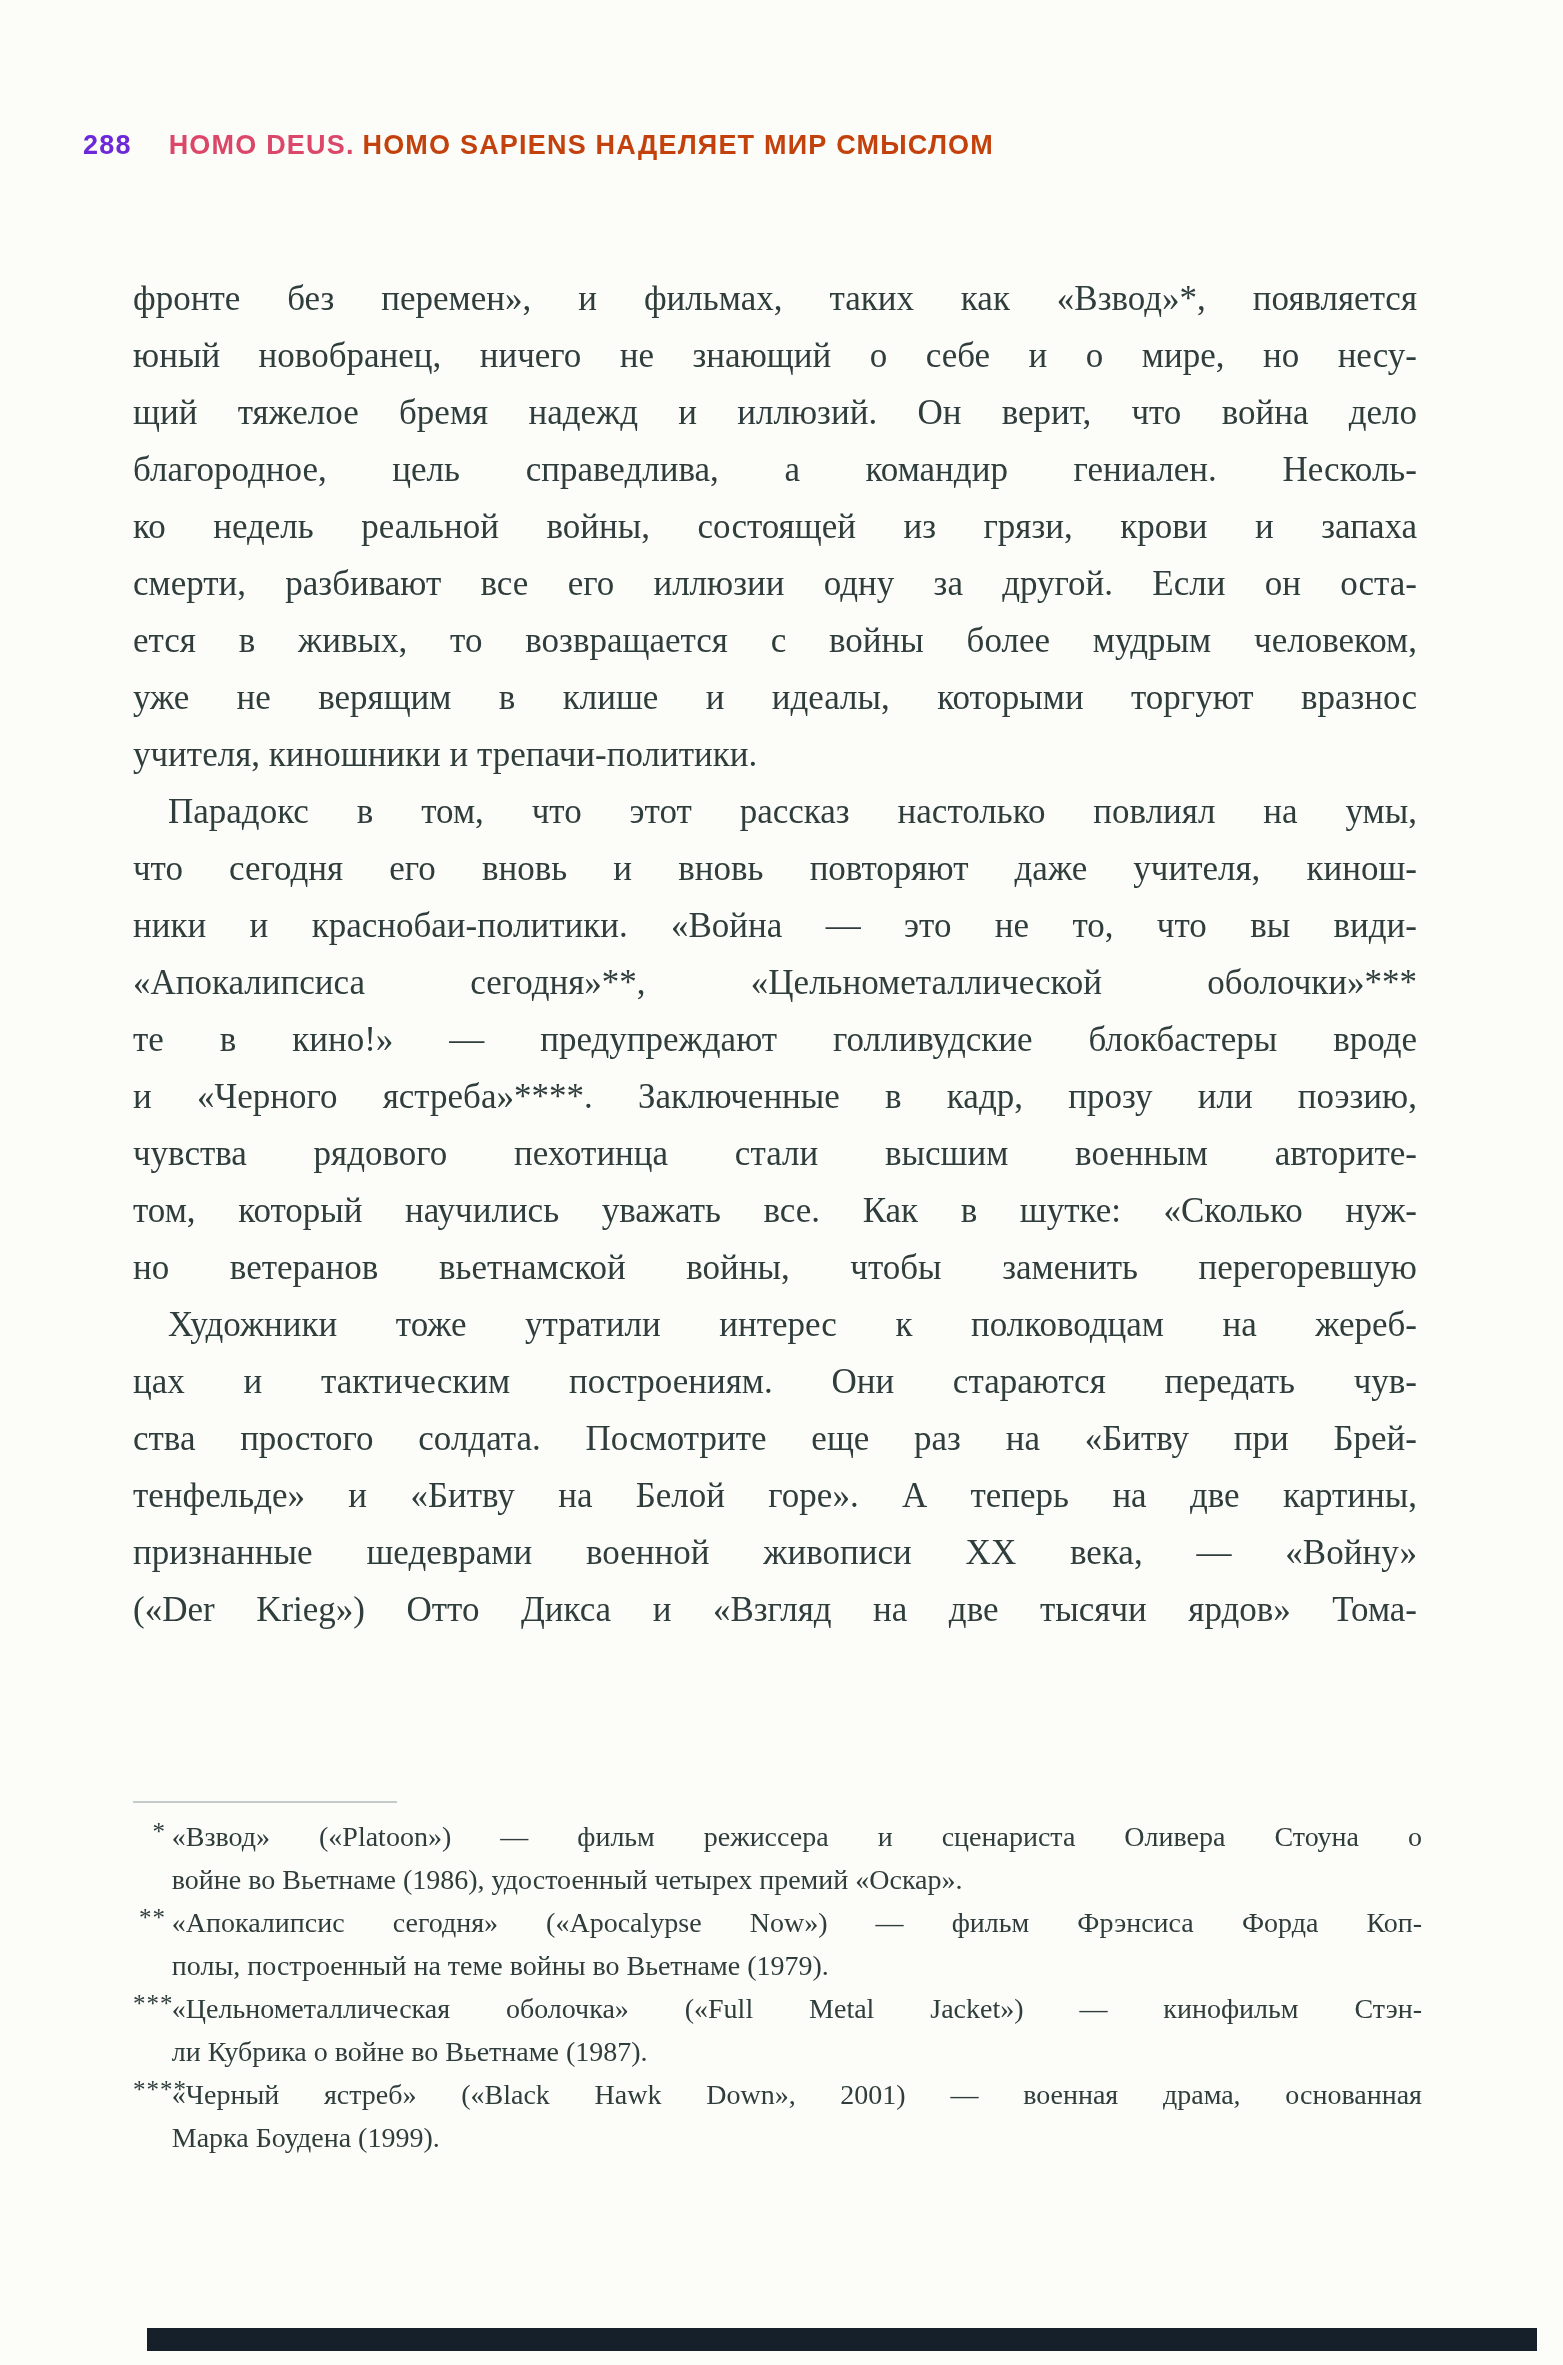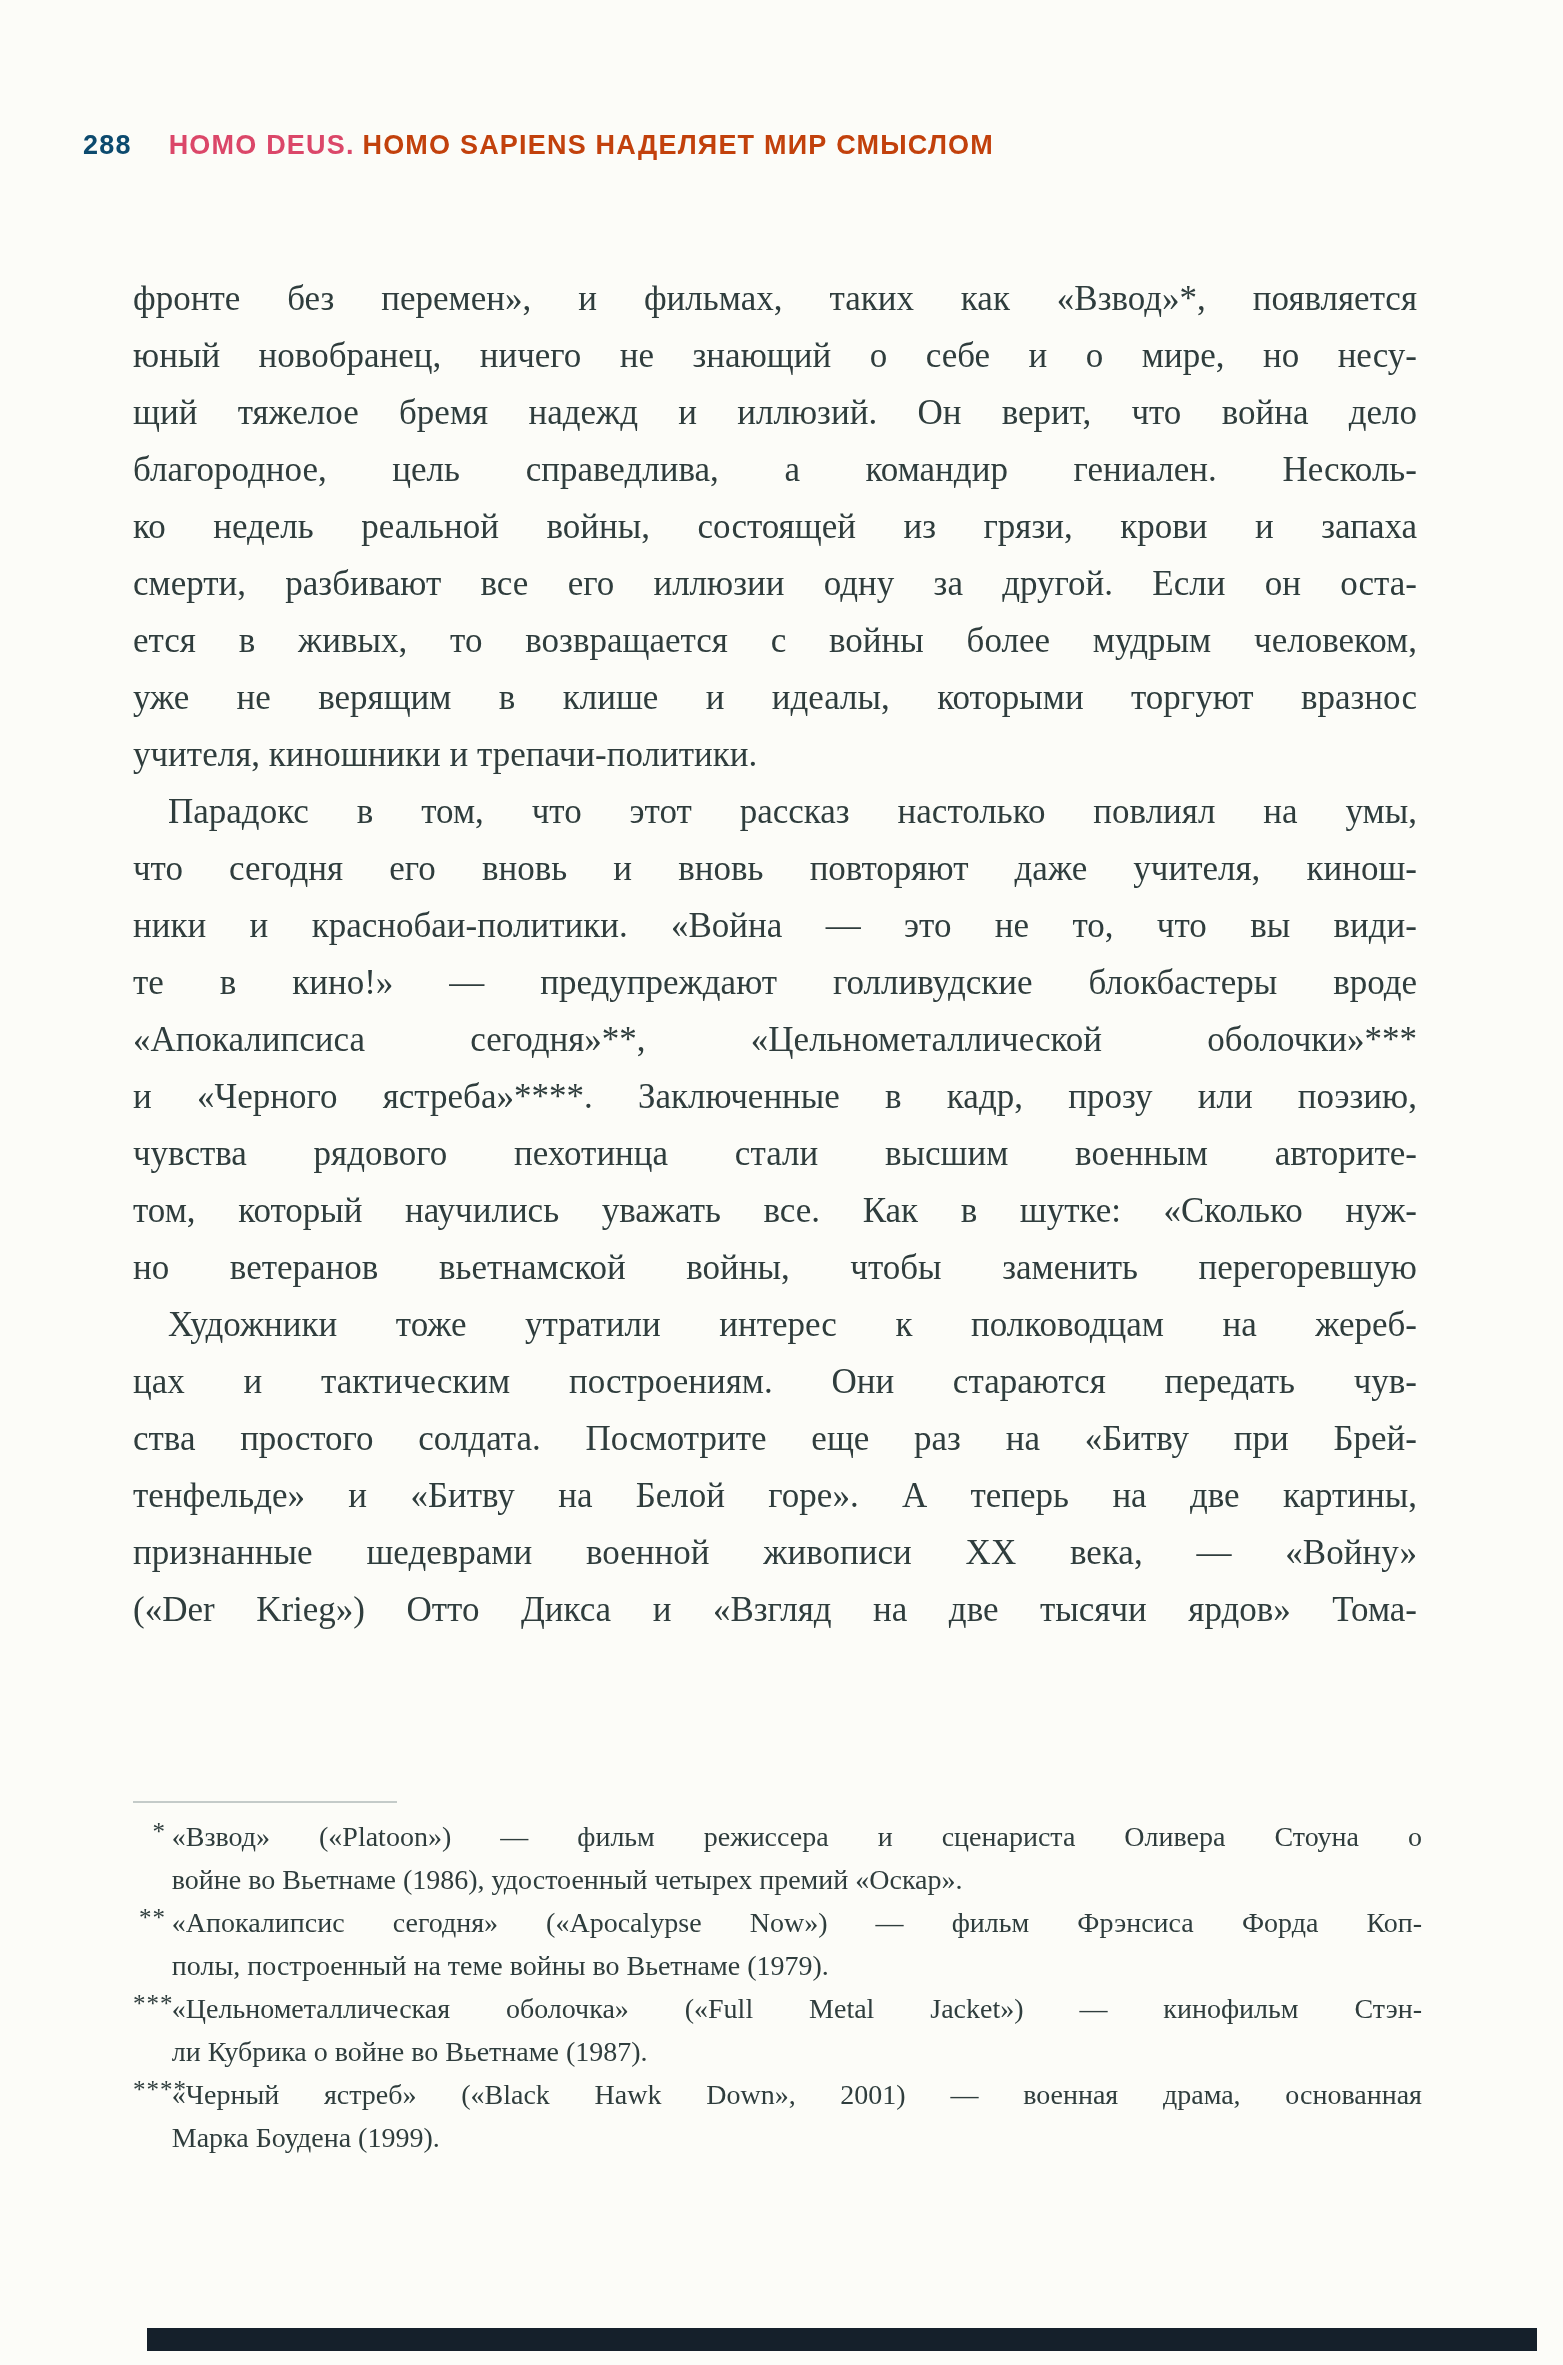--- a/index.html
+++ b/index.html
@@ -10,21 +10,21 @@
     font-family:"Liberation Serif","DejaVu Serif",serif;
     overflow:hidden;
   }
   .hdr {
     position:absolute; left:83px; top:130px;
     display:flex; align-items:baseline;
     font-family:"Liberation Sans","DejaVu Sans",sans-serif;
     font-weight:bold; font-size:27px; letter-spacing:1.2px;
     white-space:nowrap;
   }
-  .hdr .num { color:#0c4a6e; }
+  .hdr .num { color:#6d28d9; }
   .hdr .ttl { margin-left:37px; }
   .hdr .t1 { color:#db4769; }
   .hdr .t2 { color:#c2410c; margin-left:7.8px; }
   .bodyblk {
     position:absolute; left:133px; top:270px; width:1284px;
     font-size:35px; line-height:57px; color:#2f3d3d;
   }
   .bl {
     box-sizing:border-box; width:100%;
     text-align:justify; text-align-last:justify;
@@ -72,22 +72,22 @@
       <div class="bl">щий тяжелое бремя надежд и иллюзий. Он верит, что война дело</div>
       <div class="bl">благородное, цель справедлива, а командир гениален. Несколь-</div>
       <div class="bl">ко недель реальной войны, состоящей из грязи, крови и запаха</div>
       <div class="bl">смерти, разбивают все его иллюзии одну за другой. Если он оста-</div>
       <div class="bl">ется в живых, то возвращается с войны более мудрым человеком,</div>
       <div class="bl">уже не верящим в клише и идеалы, которыми торгуют вразнос</div>
       <div class="bl e">учителя, киношники и трепачи-политики.</div>
       <div class="bl in">Парадокс в том, что этот рассказ настолько повлиял на умы,</div>
       <div class="bl">что сегодня его вновь и вновь повторяют даже учителя, кинош-</div>
       <div class="bl">ники и краснобаи-политики. «Война — это не то, что вы види-</div>
+      <div class="bl">«Апокалипсиса сегодня»**, «Цельнометаллической оболочки»***</div>
       <div class="bl">те в кино!» — предупреждают голливудские блокбастеры вроде</div>
-      <div class="bl">«Апокалипсиса сегодня»**, «Цельнометаллической оболочки»***</div>
       <div class="bl">и «Черного ястреба»****. Заключенные в кадр, прозу или поэзию,</div>
       <div class="bl">чувства рядового пехотинца стали высшим военным авторите-</div>
       <div class="bl">том, который научились уважать все. Как в шутке: «Сколько нуж-</div>
       <div class="bl">но ветеранов вьетнамской войны, чтобы заменить перегоревшую</div>
       <div class="bl in">Художники тоже утратили интерес к полководцам на жереб-</div>
       <div class="bl">цах и тактическим построениям. Они стараются передать чув-</div>
       <div class="bl">ства простого солдата. Посмотрите еще раз на «Битву при Брей-</div>
       <div class="bl">тенфельде» и «Битву на Белой горе». А теперь на две картины,</div>
       <div class="bl">признанные шедеврами военной живописи XX века, — «Войну»</div>
       <div class="bl">(«Der Krieg») Отто Дикса и «Взгляд на две тысячи ярдов» Тома-</div>

